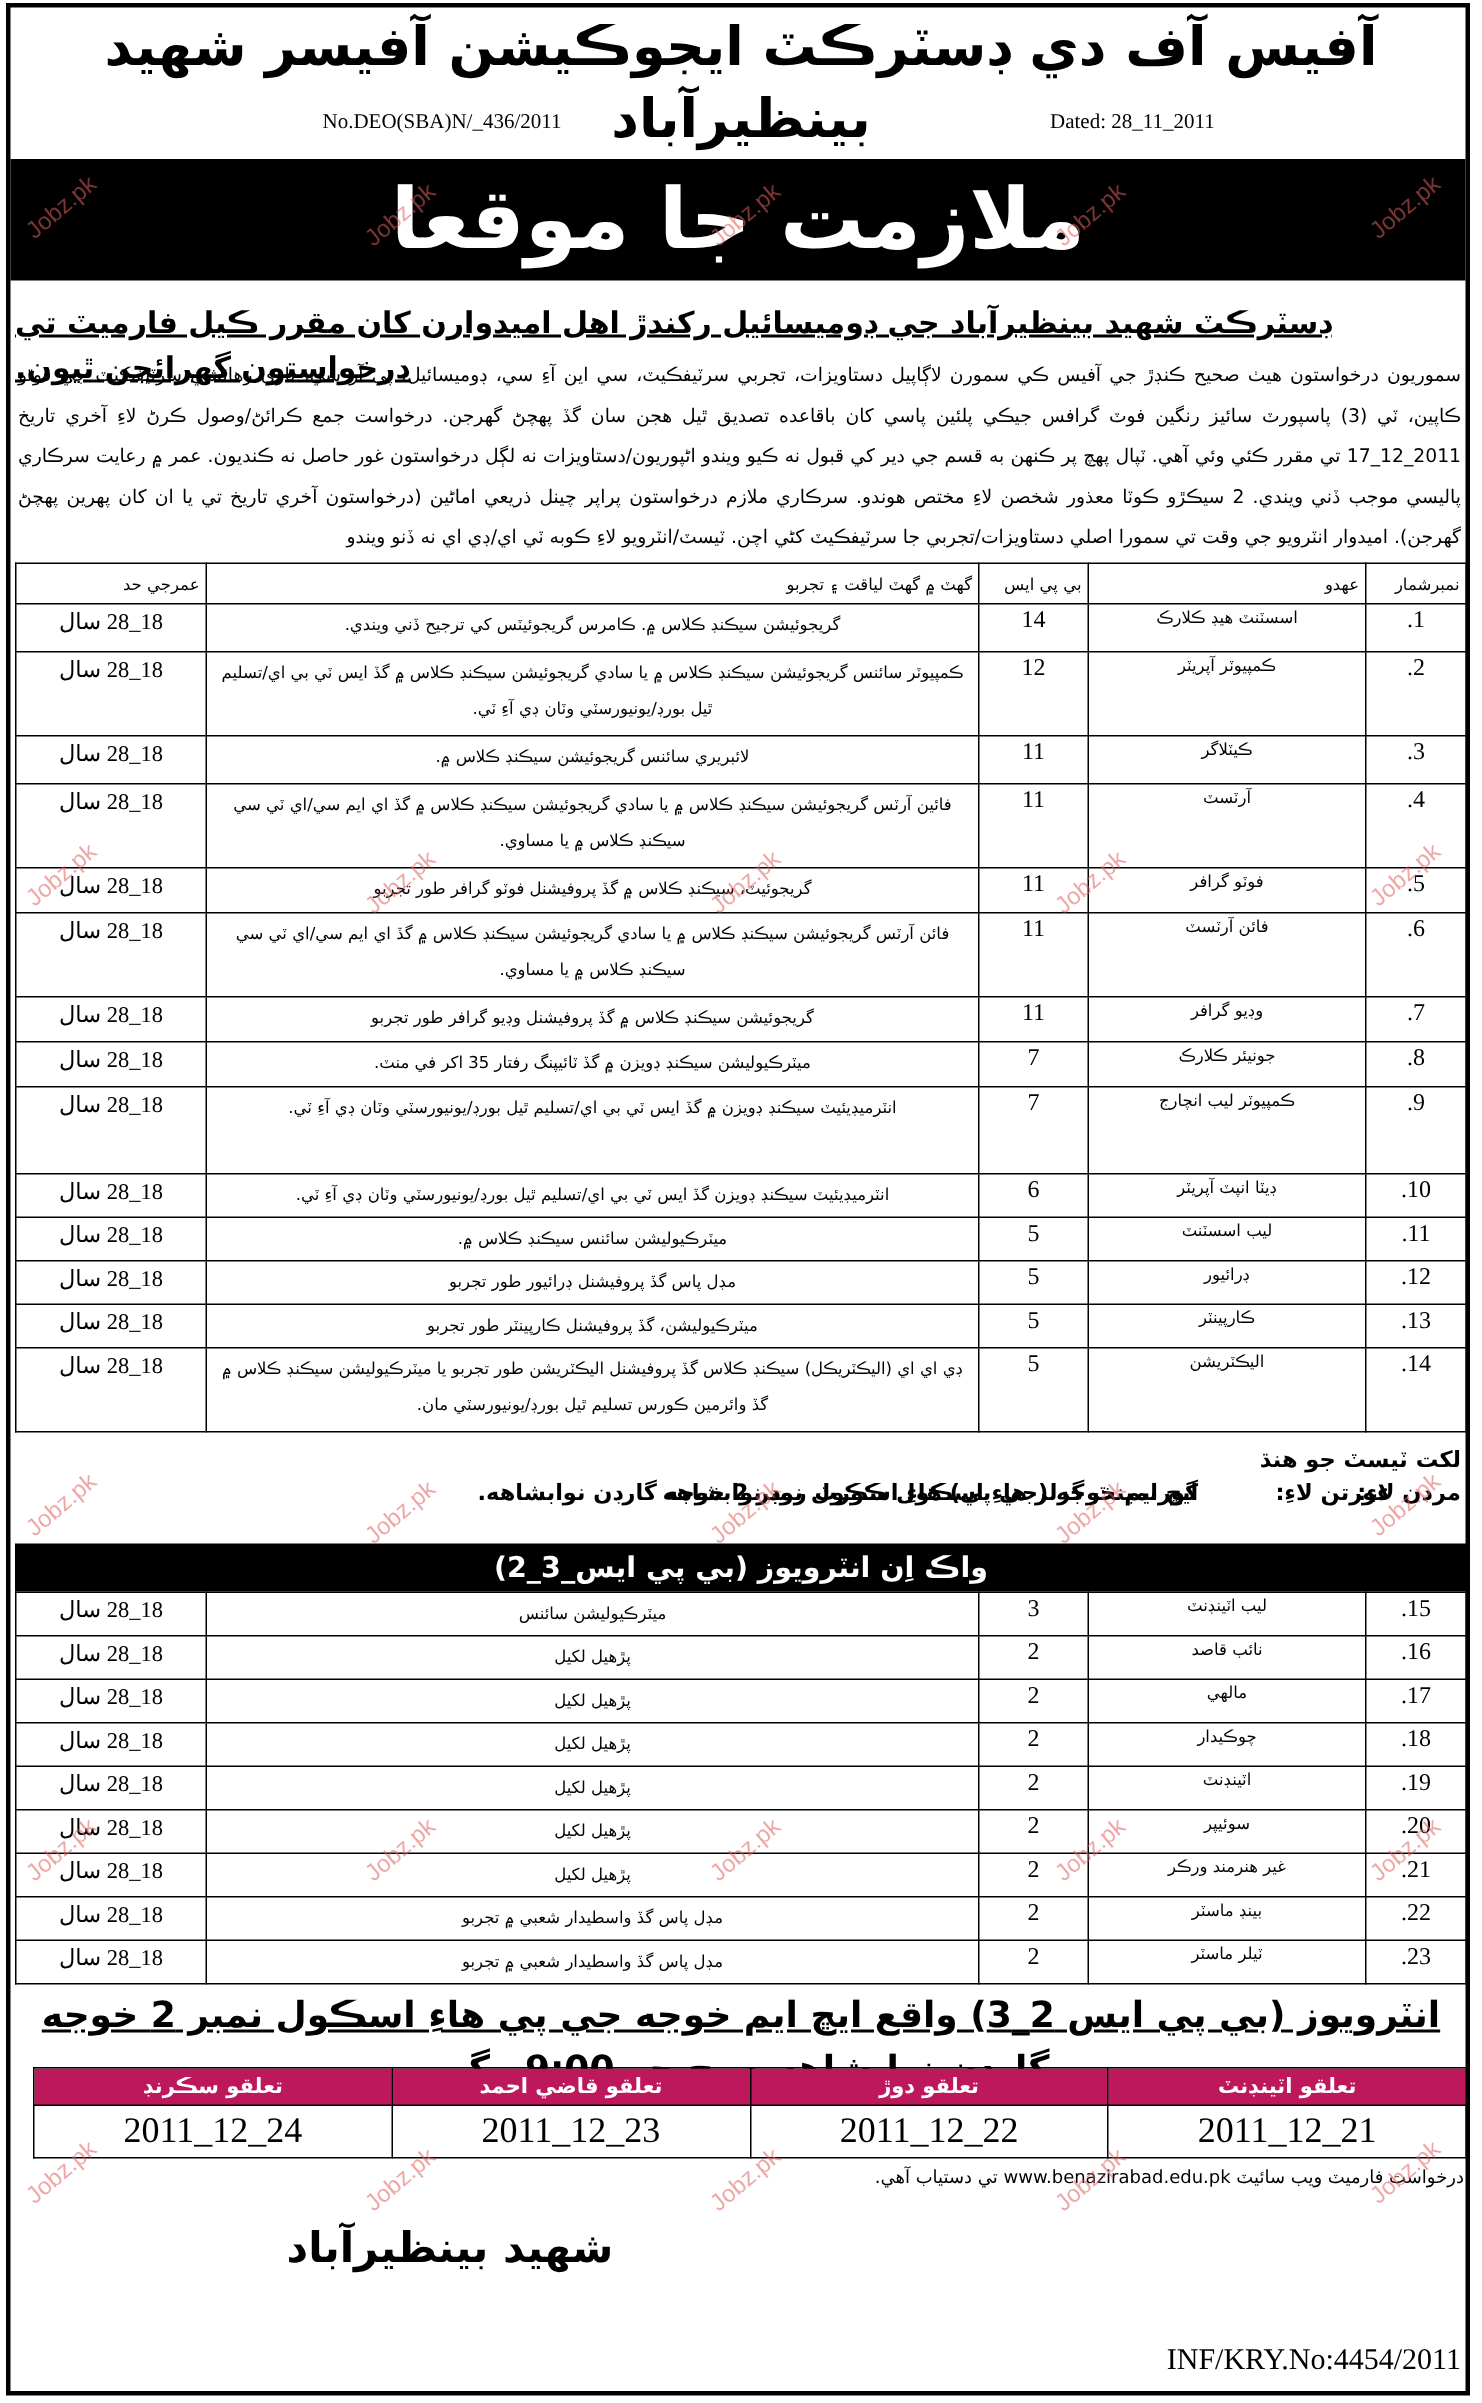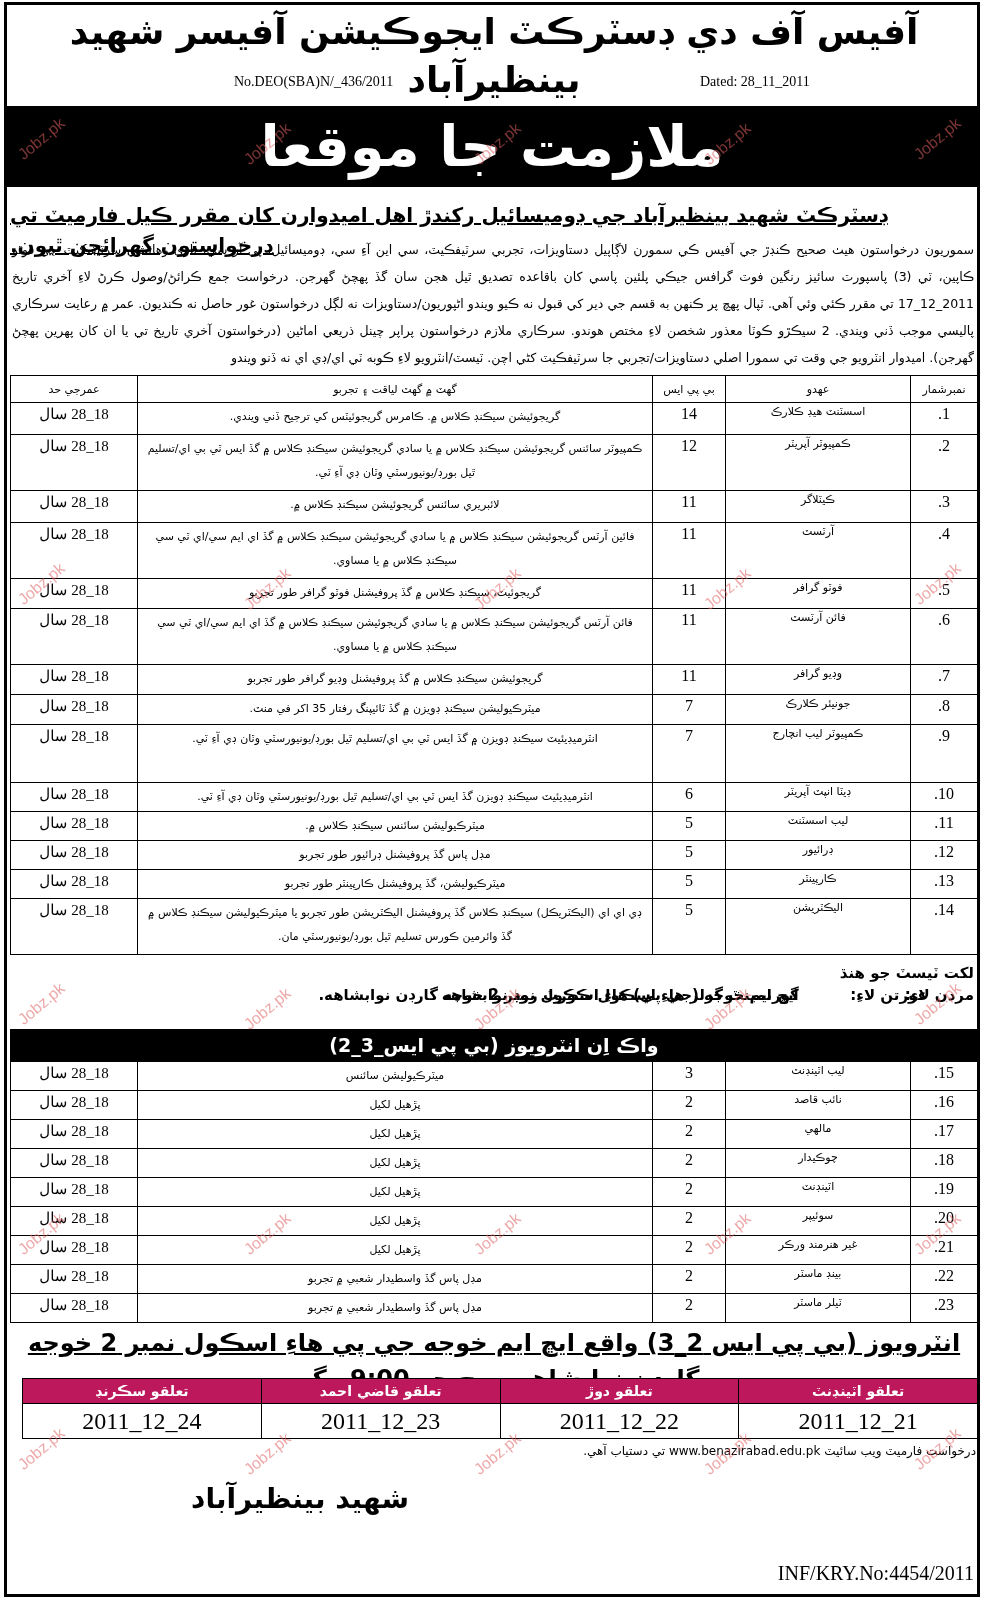--- a/index.html
+++ b/index.html
@@ -7,21 +7,21 @@
   .frame{position:absolute;left:4px;top:2px;width:976px;height:1595px;border:3px solid #000;box-sizing:border-box;}
   .rtl{direction:rtl;}
   .abs{position:absolute;}
   .header-title{left:10px;right:10px;top:8px;text-align:center;font-size:36px;font-weight:bold;line-height:48px;}
   .ref{top:74px;font-family:"Liberation Serif",serif;font-size:14px;}
   .banner{left:7px;right:11px;top:106px;height:81px;background:#000;color:#fff;text-align:center;font-size:56px;font-weight:bold;line-height:82px;}
   .subhead{left:10px;right:10px;top:200px;text-align:left;font-size:20px;font-weight:bold;text-decoration:underline;line-height:30px;}
   .para{left:12px;right:14px;top:236px;font-size:12.5px;line-height:27px;text-align:justify;}
   table.grid{position:absolute;left:10px;width:968px;border-collapse:collapse;table-layout:fixed;}
   table.grid td,table.grid th{border:1.5px solid #000;font-size:11px;padding:2px 4px;vertical-align:top;}
-  table.grid th{font-weight:normal;height:22px;vertical-align:middle;text-align:center;}
+  table.grid th{font-weight:normal;height:22px;vertical-align:middle;text-align:right;}
   .c-ser{width:58px;text-align:center;font-family:"Liberation Serif",serif;font-size:16px !important;}
   .c-post{width:176px;text-align:center;}
   .c-bps{width:64px;text-align:center;font-family:"Liberation Serif",serif;font-size:16px !important;}
   .c-qual{text-align:center;line-height:24px;}
   .c-age{width:118px;text-align:center;font-family:"Liberation Serif",serif;font-size:15px !important;}
   .blackbar{background:#000;color:#fff;text-align:center;font-weight:bold;}
   .test-venue{font-size:15px;font-weight:bold;line-height:22px;}
   .int-heading{left:10px;right:10px;top:1325px;text-align:center;font-size:24px;font-weight:bold;text-decoration:underline;line-height:36px;}
   table.dates{position:absolute;left:22px;top:1378px;width:956px;border-collapse:collapse;table-layout:fixed;}
   table.dates th{background:#be185d;color:#fff;font-weight:bold;font-size:14px;height:22px;border:1.5px solid #000;}
@@ -30,21 +30,21 @@
   .sign{left:150px;top:1478px;width:300px;text-align:center;font-size:28px;font-weight:bold;line-height:42px;}
   .inf{right:14px;top:1562px;font-family:"Liberation Serif",serif;font-size:20px;}
   .wm{position:absolute;color:#e06060;opacity:.55;font-size:16px;transform:rotate(-40deg);font-family:"Liberation Sans",sans-serif;pointer-events:none;}
 </style>
 </head>
 <body>
 
 <div class="frame"></div>
 
 <div class="abs header-title rtl">آفيس آف دي ڊسٽرڪٽ ايجوڪيشن آفيسر شهيد بينظيرآباد</div>
-<div class="abs ref" style="left:215px;margin-left:19px;">No.DEO(SBA)N/_436/2011</div>
+<div class="abs ref" style="left:215px;">No.DEO(SBA)N/_436/2011</div>
 <div class="abs ref" style="left:700px;">Dated: 28_11_2011</div>
 
 <div class="abs banner rtl">ملازمت جا موقعا</div>
 
 <div class="abs subhead rtl">ڊسٽرڪٽ شهيد بينظيرآباد جي ڊوميسائيل رکندڙ اهل اميدوارن کان مقرر ڪيل فارميٽ تي درخواستون گهرائجن ٿيون.</div>
 <div class="abs para rtl">سموريون درخواستون هيٺ صحيح ڪنڊڙ جي آفيس ڪي سمورن لاڳاپيل دستاويزات، تجربي سرٽيفڪيٽ، سي اين آءِ سي، ڊوميسائيل، پي آر سي، تازي رهائشي سرٽيفڪيٽ جي فوٽو ڪاپين، ٽي (3) پاسپورٽ سائيز رنگين فوٽ گرافس جيڪي پلئين پاسي کان باقاعده تصديق ٿيل هجن سان گڏ پهچڻ گهرجن. درخواست جمع ڪرائڻ/وصول ڪرڻ لاءِ آخري تاريخ 2011_12_17 تي مقرر ڪئي وئي آهي. ٽپال پهچ پر ڪنهن به قسم جي دير کي قبول نه ڪيو ويندو اڻپوريون/دستاويزات نه لڳل درخواستون غور حاصل نه ڪنديون. عمر ۾ رعايت سرڪاري پاليسي موجب ڏني ويندي. 2 سيڪڙو ڪوٽا معذور شخصن لاءِ مختص هوندو. سرڪاري ملازم درخواستون پراپر چينل ذريعي اماڻين (درخواستون آخري تاريخ تي يا ان کان پهرين پهچڻ گهرجن). اميدوار انٽرويو جي وقت تي سمورا اصلي دستاويزات/تجربي جا سرٽيفڪيٽ کڻي اچن. ٽيسٽ/انٽرويو لاءِ ڪوبه ٽي اي/ڊي اي نه ڏنو ويندو</div>
 
 <table class="grid rtl" style="top:375px;">
   <thead>
     <tr>

